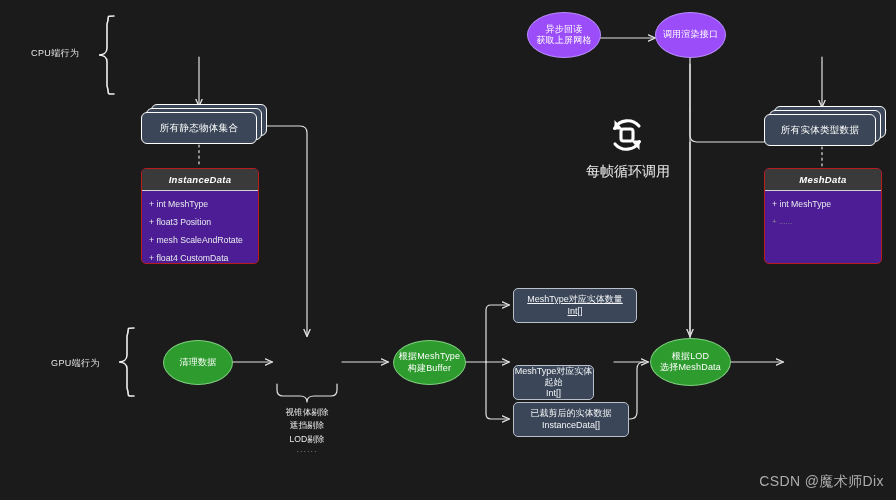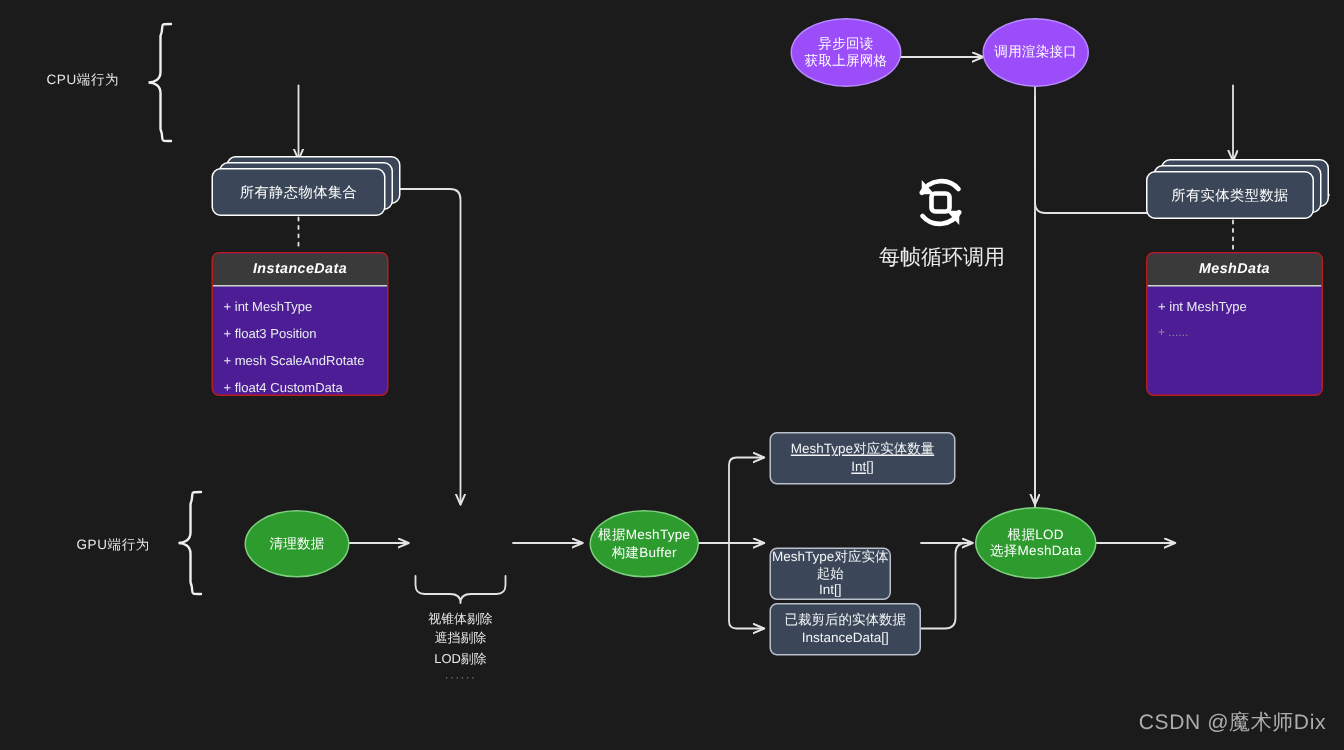--- a/index.html
+++ b/index.html
@@ -276,21 +276,21 @@
     </div>
   </div>
 
   <div class="node rectbox" style="left:513px;top:345px;width:81px;height:35px;margin-top:20px;">
     <div>
       <span class="two">MeshType对应实体起始</span>
       <span class="two">Int[]</span>
     </div>
   </div>
 
-  <div class="node rectbox" style="left:513px;top:402px;width:101px;height:35px;">
+  <div class="node rectbox" style="left:513px;top:402px;width:116px;height:35px;">
     <div>
       <span class="two">已裁剪后的实体数据</span>
       <span class="two">InstanceData[]</span>
     </div>
   </div>
 
   <div class="anno" style="left:257px;top:406px;width:100px;">
     <div>视锥体剔除</div>
     <div>遮挡剔除</div>
     <div>LOD剔除</div>

